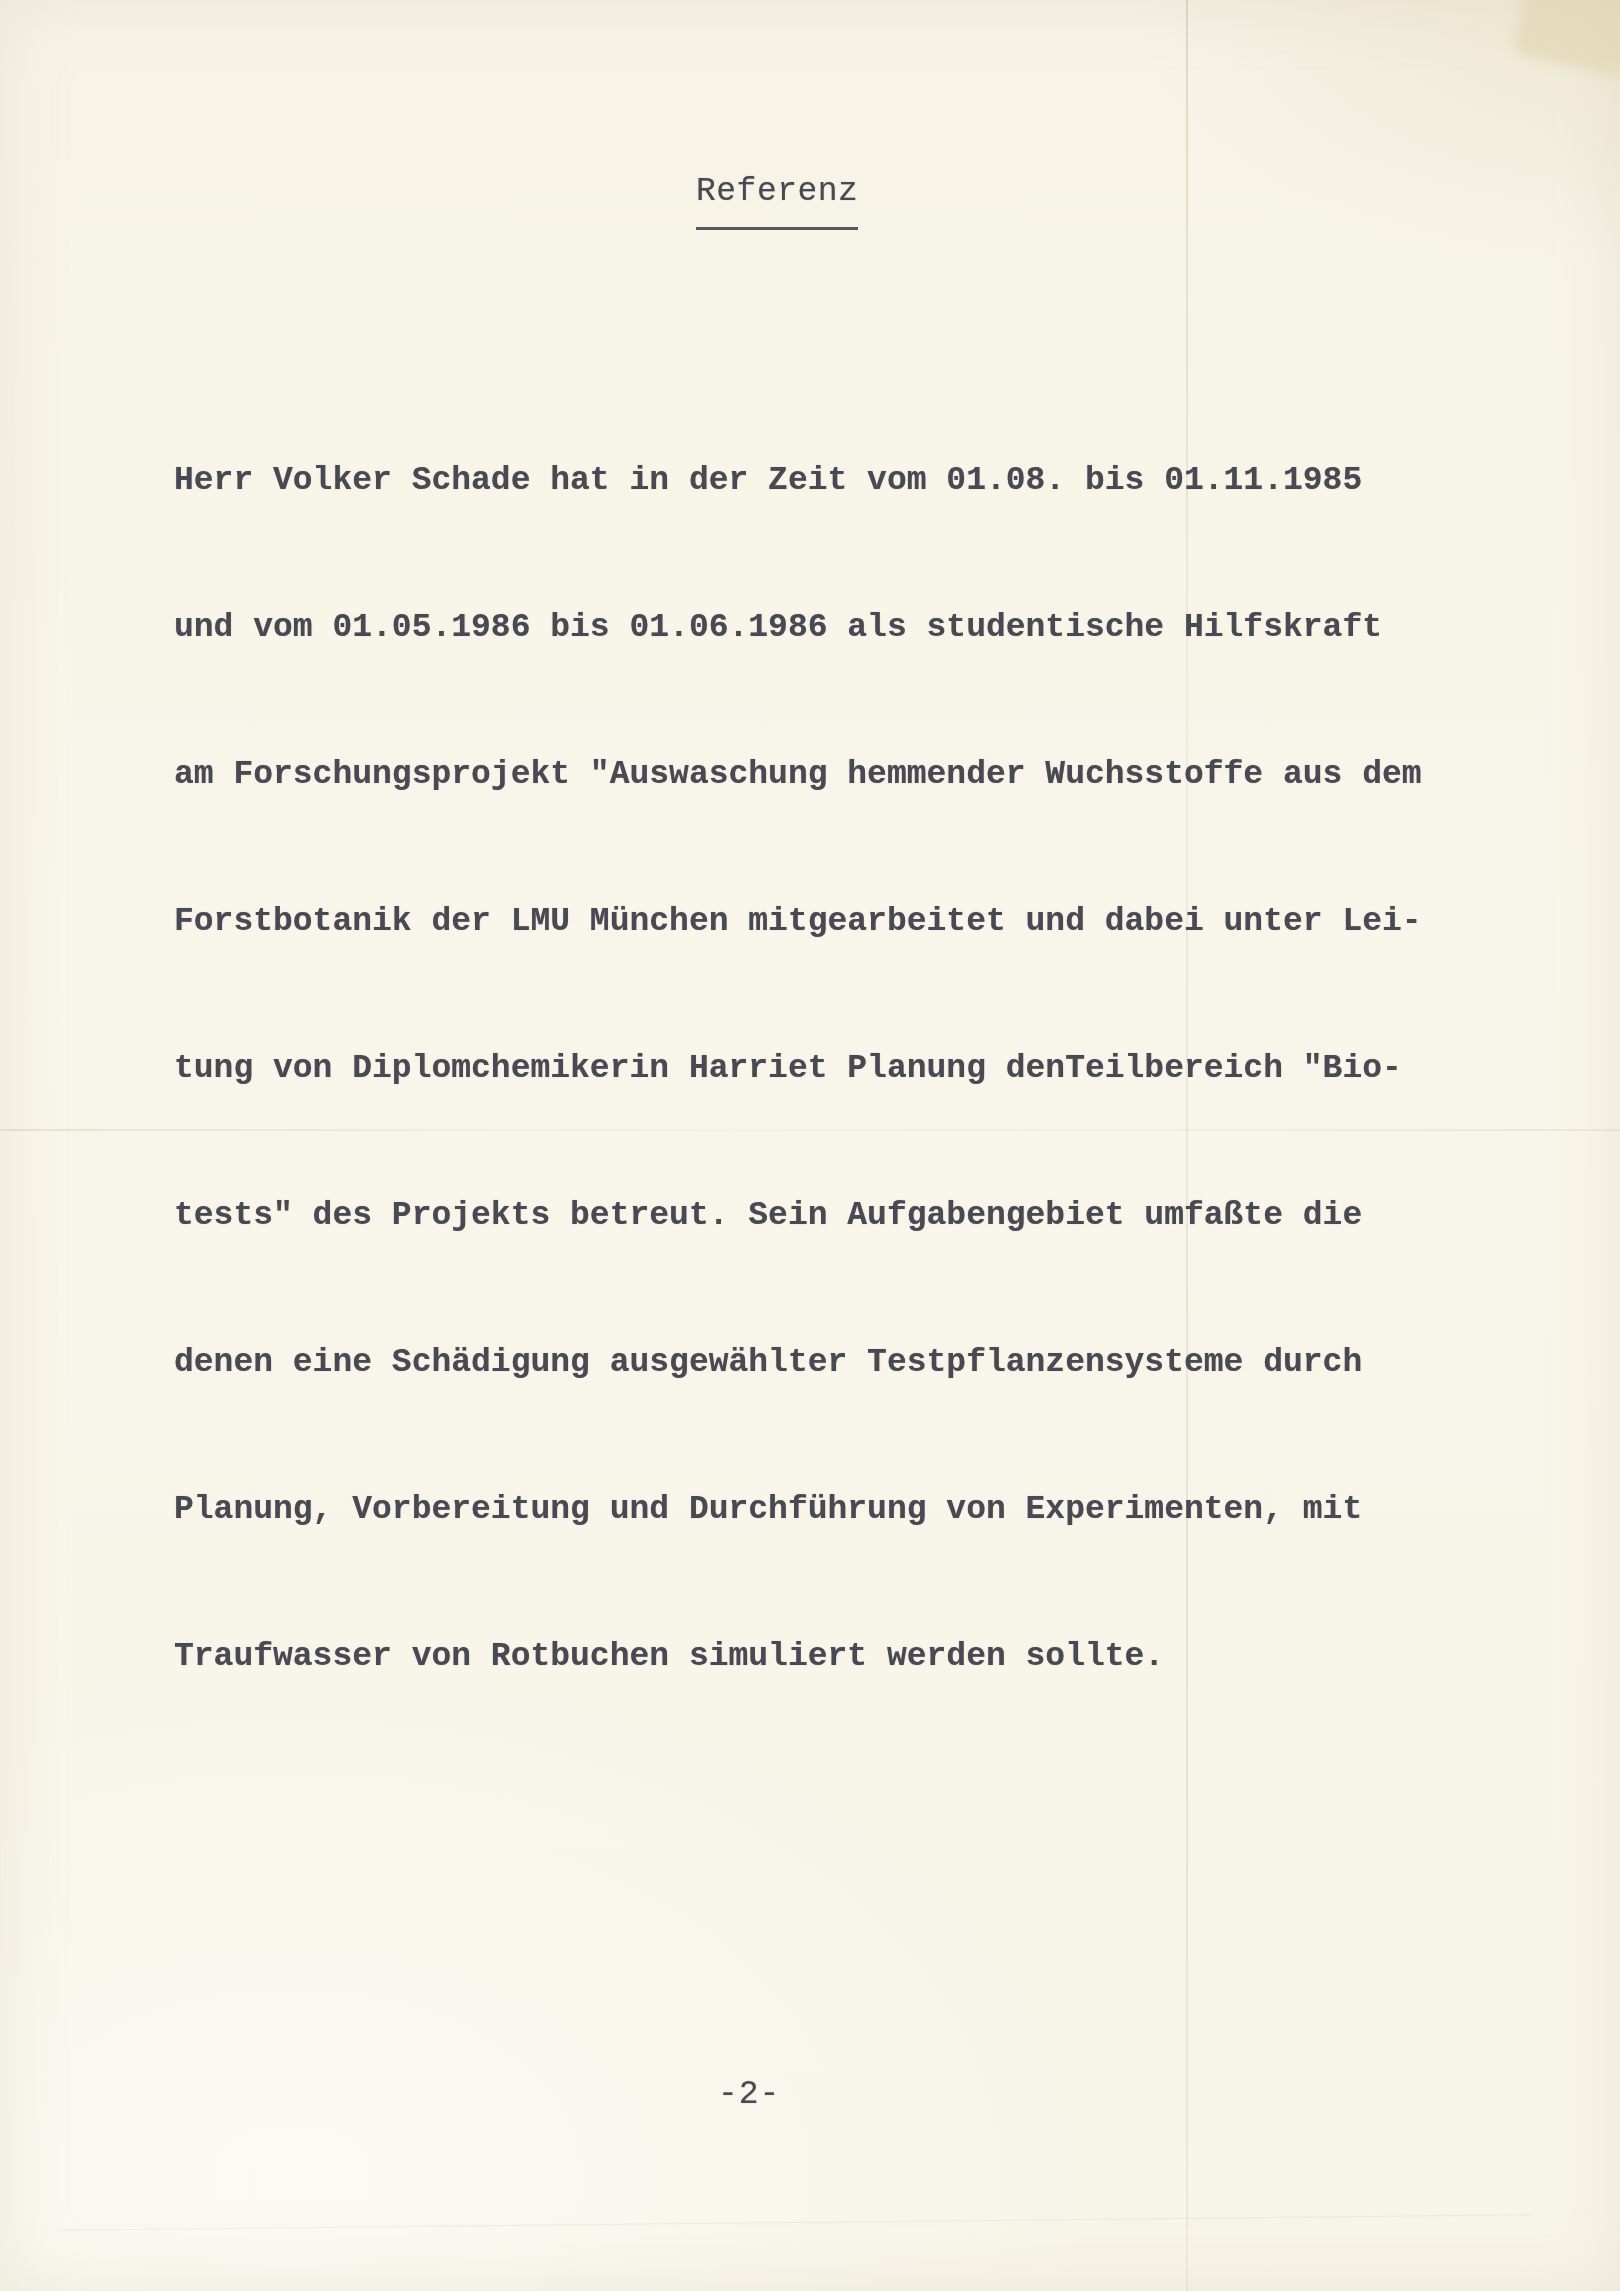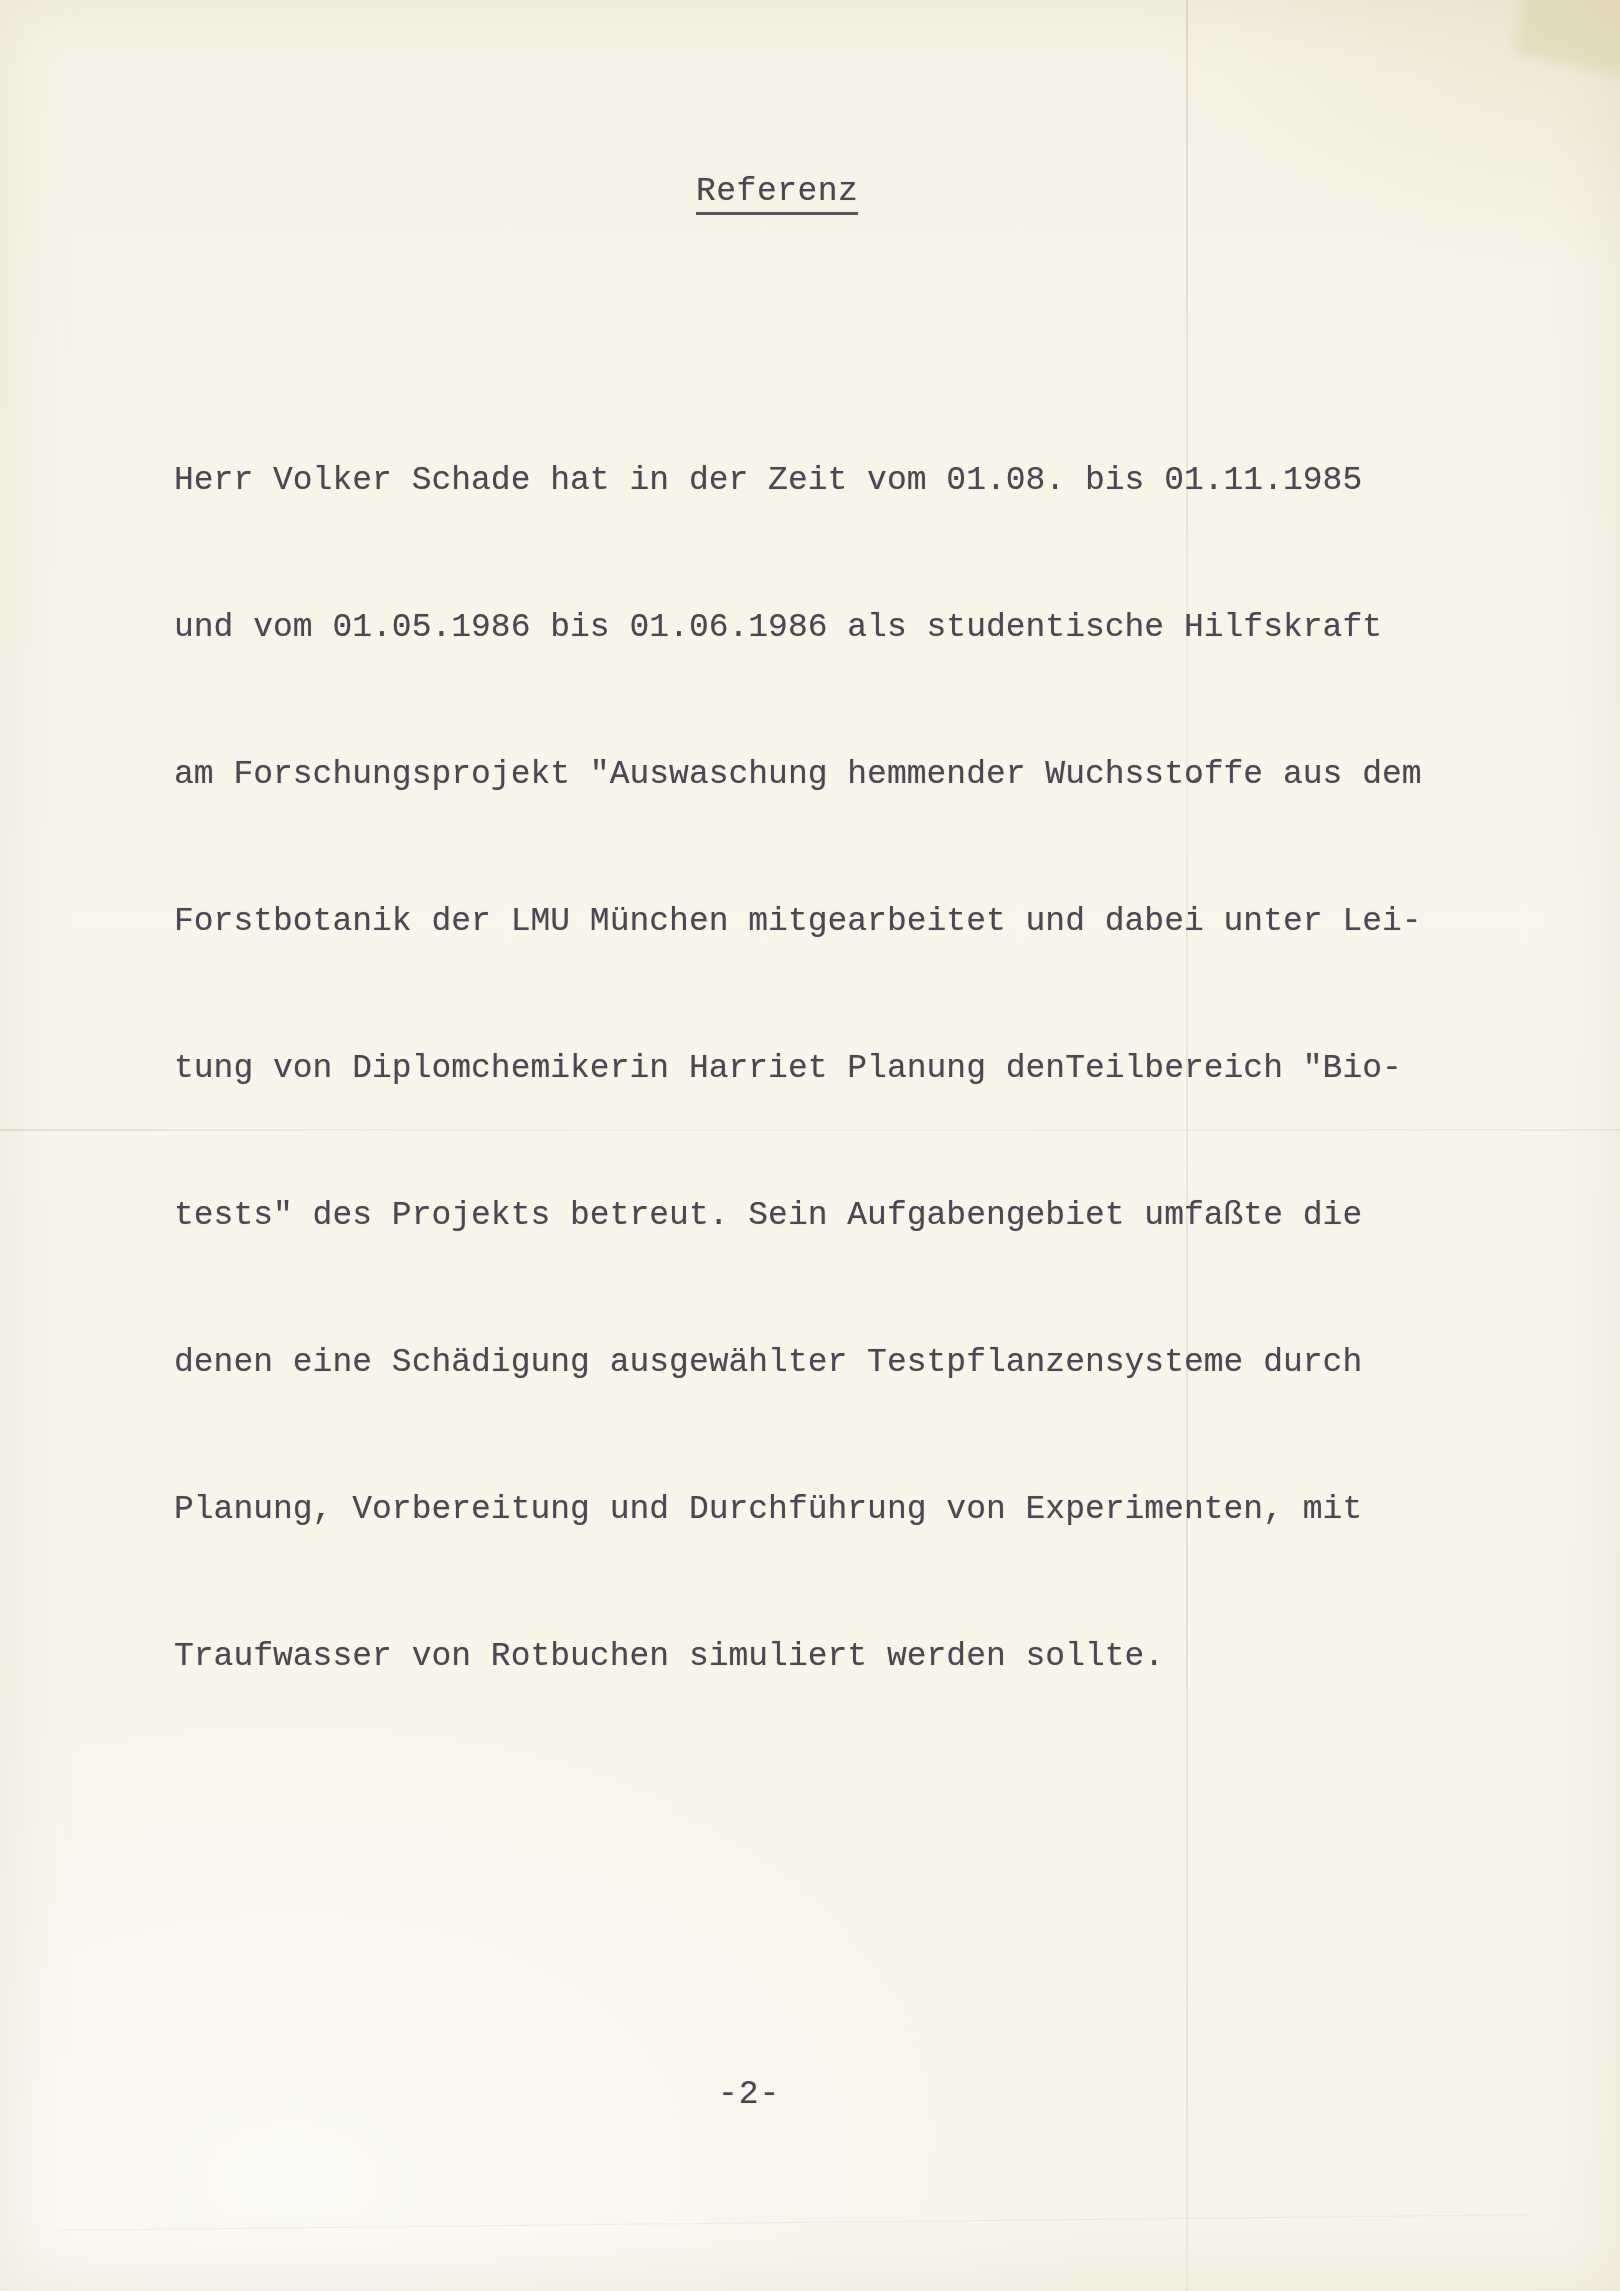--- a/index.html
+++ b/index.html
@@ -59,35 +59,36 @@
   }
   .title {
     position: absolute;
     left: 696px;
     top: 173px;
     margin: 0;
     font-size: 33px;
     font-weight: 400;
     letter-spacing: 0.5px;
     border-bottom: 3.9px solid rgba(74,72,82,0.92);
-    padding-bottom: 2px;
+    padding-bottom: 17px;
     text-shadow: 0 0 1px rgba(74,72,82,0.45);
   }
   .content {
     position: absolute;
     left: 174px;
     top: 358px;
     width: 1333px;
     font-size: 33px;
     line-height: 49px;
     text-shadow: 0 0 1px rgba(74,72,82,0.40);
   }
   .para {
     margin: 0 0 32px 0;
     white-space: pre;
+    font-weight: bold;
   }
   .line {
     display: block;
   }
   .stray-mark {
     position: absolute;
     left: 1184px;
     top: 774px;
     font-size: 33px;
     color: rgba(74,72,82,0.8);

